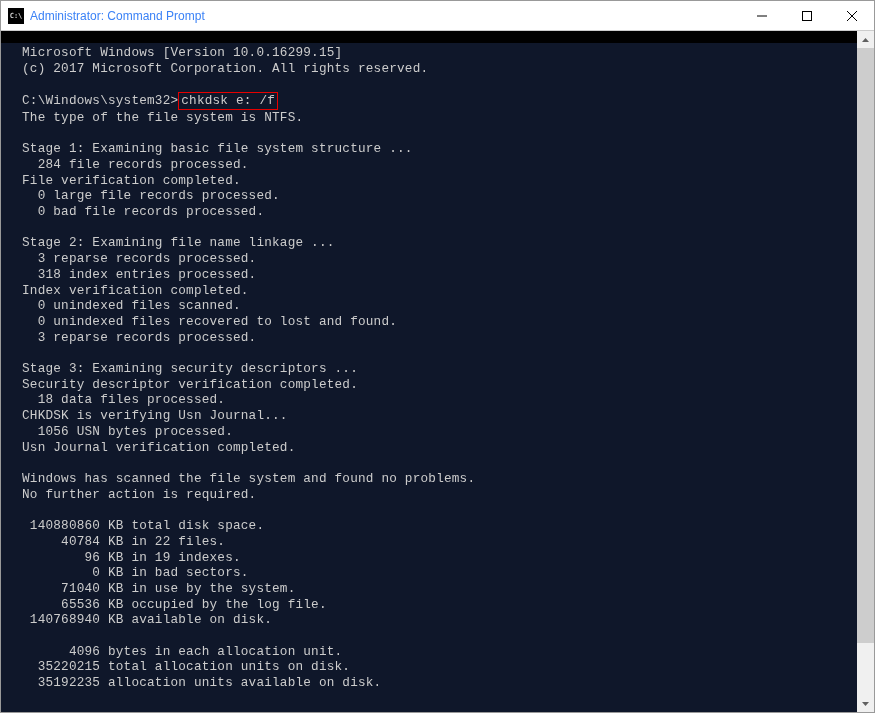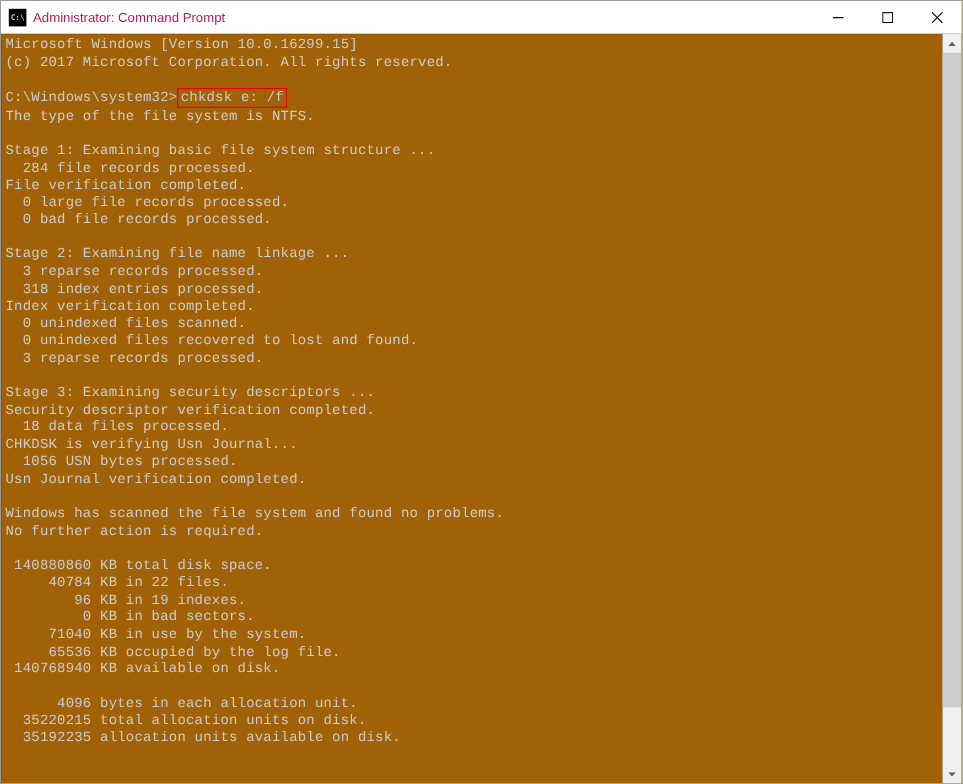--- a/index.html
+++ b/index.html
@@ -36,21 +36,21 @@
       justify-content: center;
     }
     .titlebar-icon-text {
       color: #ccc;
       font-size: 7px;
       font-family: Consolas, monospace;
       font-weight: bold;
     }
     .titlebar-title {
       font-size: 12px;
-      color: #be185d;
+      color: #3b82f6;
       flex: 1;
     }
     .window-controls {
       display: flex;
       height: 100%;
     }
     .window-control {
       width: 45px;
       height: 100%;
       display: flex;
@@ -63,29 +63,30 @@
       height: 10px;
     }
     .terminal-area {
       flex: 1;
       display: flex;
       background: #000;
       overflow: hidden;
     }
     .terminal {
       flex: 1;
-      background: #a16207;
+      background: #0f172a;
       color: #ccc;
       font-family: Consolas, "Courier New", monospace;
       font-size: 12.7px;
       line-height: 15.7px;
-      padding: 2px 4px;
+      padding: 2px 21px;
       white-space: pre;
       overflow: hidden;
       letter-spacing: 0.2px;
+      margin-top: 12px;
     }
     .highlight-box {
       border: 1px solid #e60000;
       padding: 0 2px;
       display: inline-block;
     }
     .scrollbar {
       width: 17px;
       background: #f0f0f0;
       display: flex;

